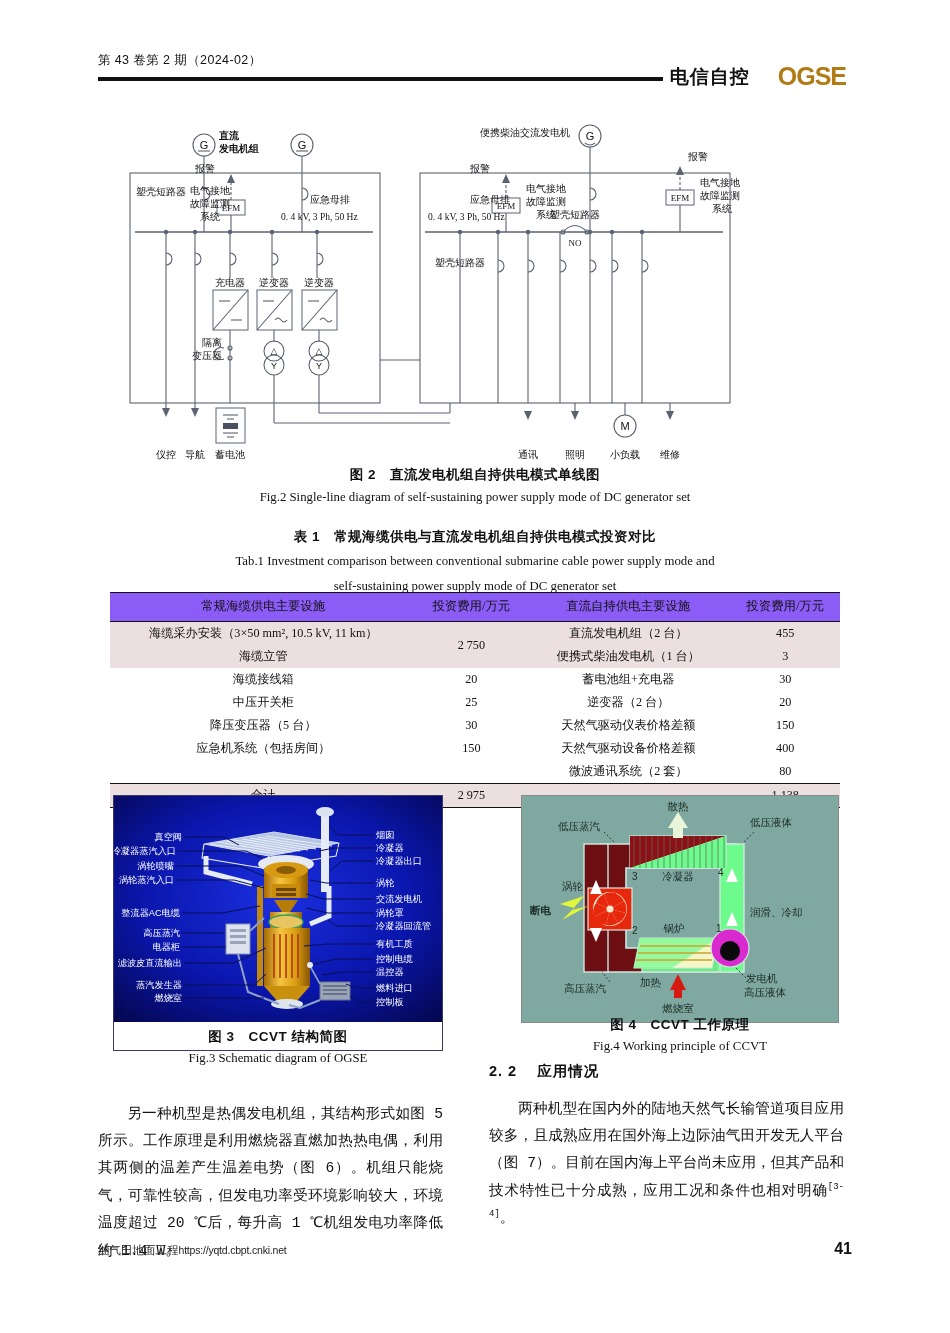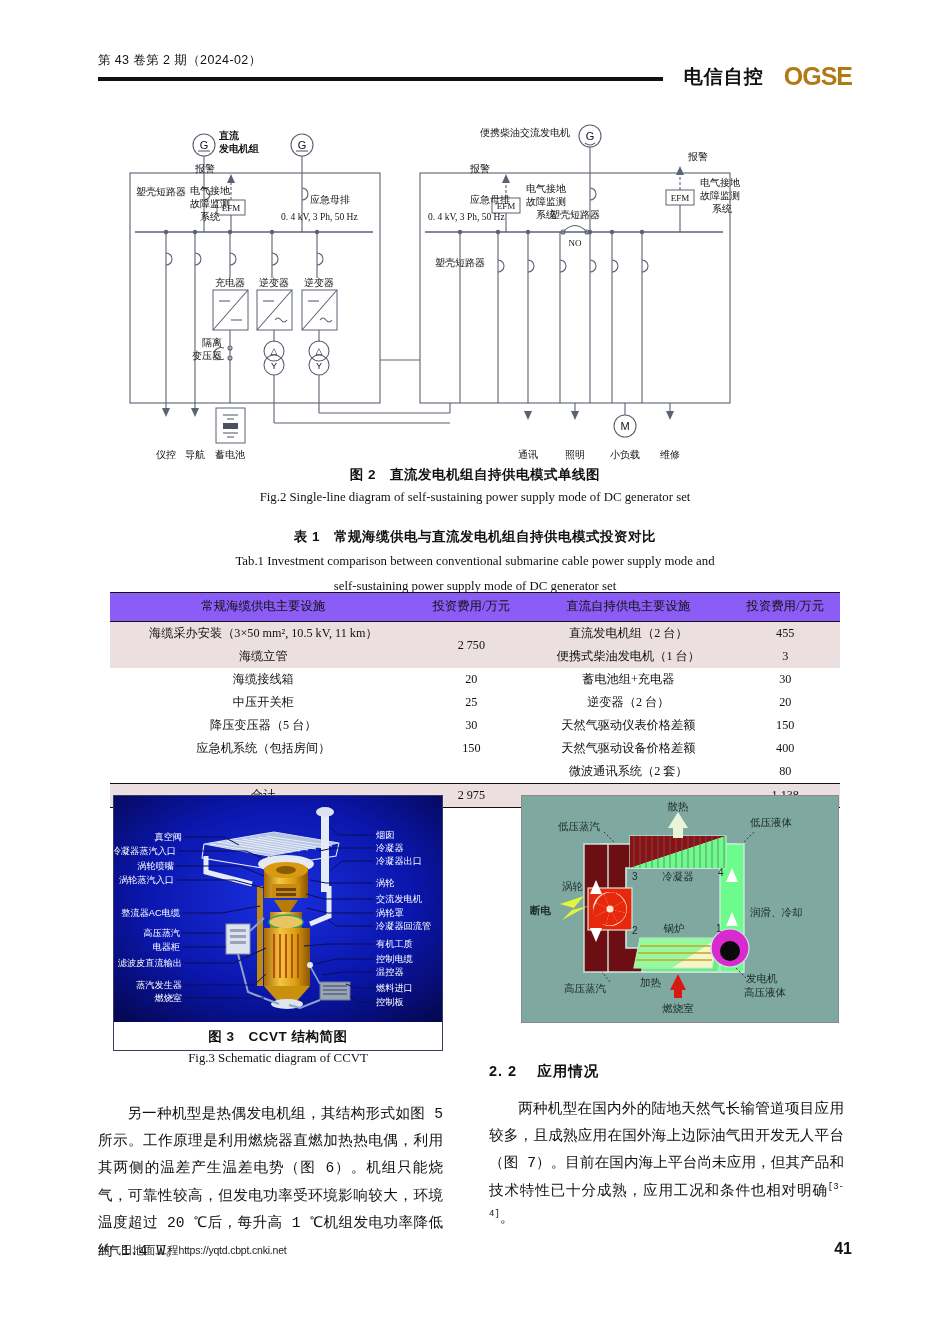--- a/index.html
+++ b/index.html
@@ -11,21 +11,21 @@
     color:#111;
     position:relative;
     overflow:hidden;
   }
   .page { position:absolute; inset:0; }
 
   
   .hdr { position:absolute; left:98px; top:52px; width:754px; }
   .hdr-vol { font-family:"Liberation Sans", sans-serif; font-size:12.5px; letter-spacing:.4px; color:#111; }
   .hdr-rule { position:absolute; left:0; top:25px; width:565px; height:4px; background:#111; }
-  .hdr-brand { position:absolute; right:0; top:10px; display:flex; align-items:center; gap:20px; }
+  .hdr-brand { position:absolute; right:6px; top:10px; display:flex; align-items:center; gap:28px; }
   .brand-cn { font-family:"Liberation Sans", sans-serif; font-weight:bold; font-size:19px; letter-spacing:1px; color:#111; }
   .brand-ogse { font-family:"Liberation Sans", sans-serif; font-weight:bold; font-size:25px; letter-spacing:-1px; color:#b07a14; }
 
   
   .fig2 { position:absolute; left:120px; top:120px; width:730px; height:355px; }
   .fig2 svg { display:block; }
 
   
   .cap-cn { text-align:center; font-family:"Liberation Sans", sans-serif; font-weight:bold; font-size:13.5px; letter-spacing:.5px; }
   .cap-en { text-align:center; font-family:"Liberation Serif", serif; font-size:12.8px; }
@@ -613,21 +613,25 @@
         <text x="194" y="136">1</text>
         <text x="110" y="138">2</text>
         <text x="110" y="84">3</text>
         <text x="196" y="80">4</text>
       </g>
     </svg>
   </div>
 
   <div class="figcap3">
     <div class="cap-cn">图 3　CCVT 结构简图</div>
-    <div class="cap-en">Fig.3  Schematic diagram of CCVT</div>
+    <div class="cap-en">Fig.3  Schematic diagram of OGSE</div>
+  </div>
+  <div class="figcap4">
+    <div class="cap-cn">图 4　CCVT 工作原理</div>
+    <div class="cap-en">Fig.4  Working principle of CCVT</div>
   </div>
 
   <div class="colL">
     <p class="btext">另一种机型是热偶发电机组，其结构形式如图 5 所示。工作原理是利用燃烧器直燃加热热电偶，利用其两侧的温差产生温差电势（图 6）。机组只能烧气，可靠性较高，但发电功率受环境影响较大，环境温度超过 20 ℃后，每升高 1 ℃机组发电功率降低约 1.4 W。</p>
   </div>
 
   <div class="colR">
     <div class="sec-head">
       <span>2. 2</span>
       &nbsp;&nbsp;

